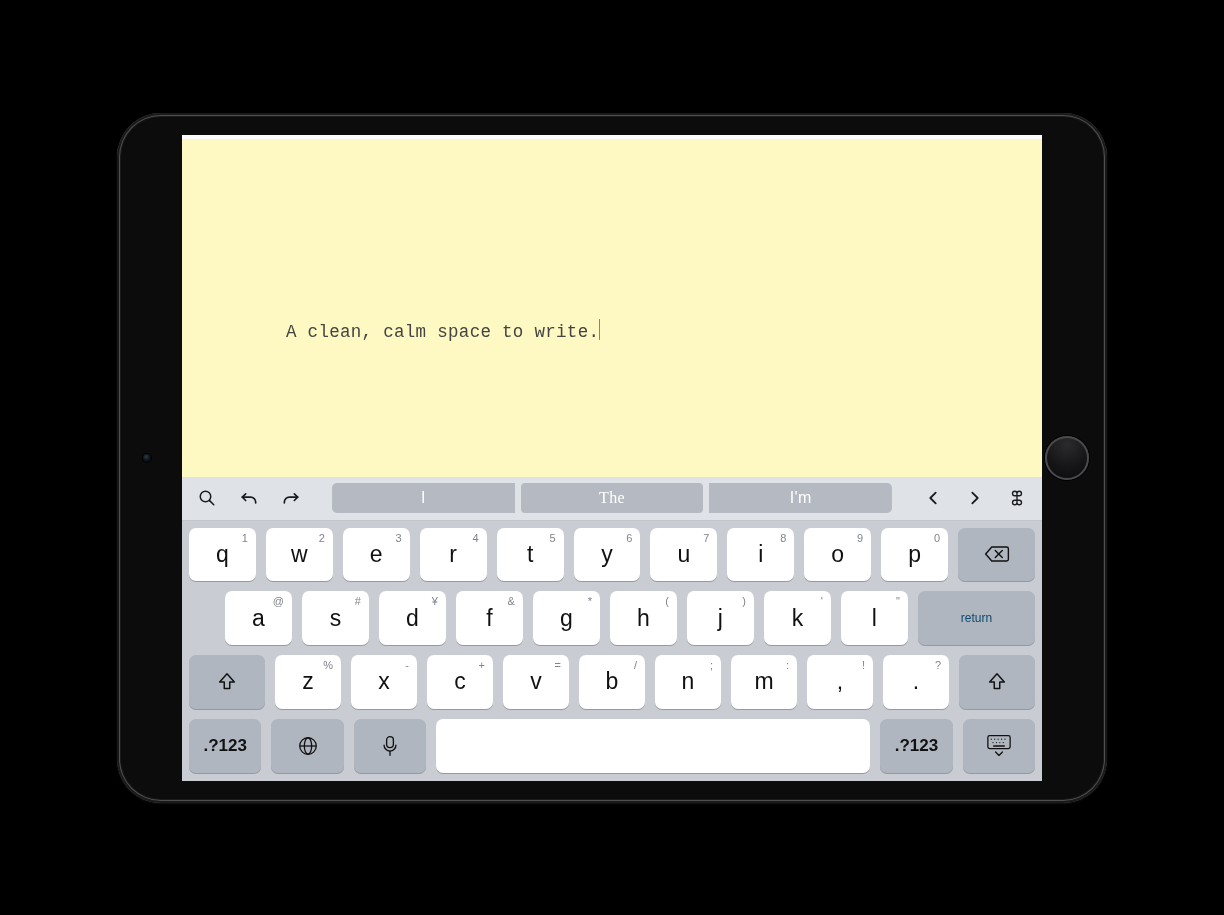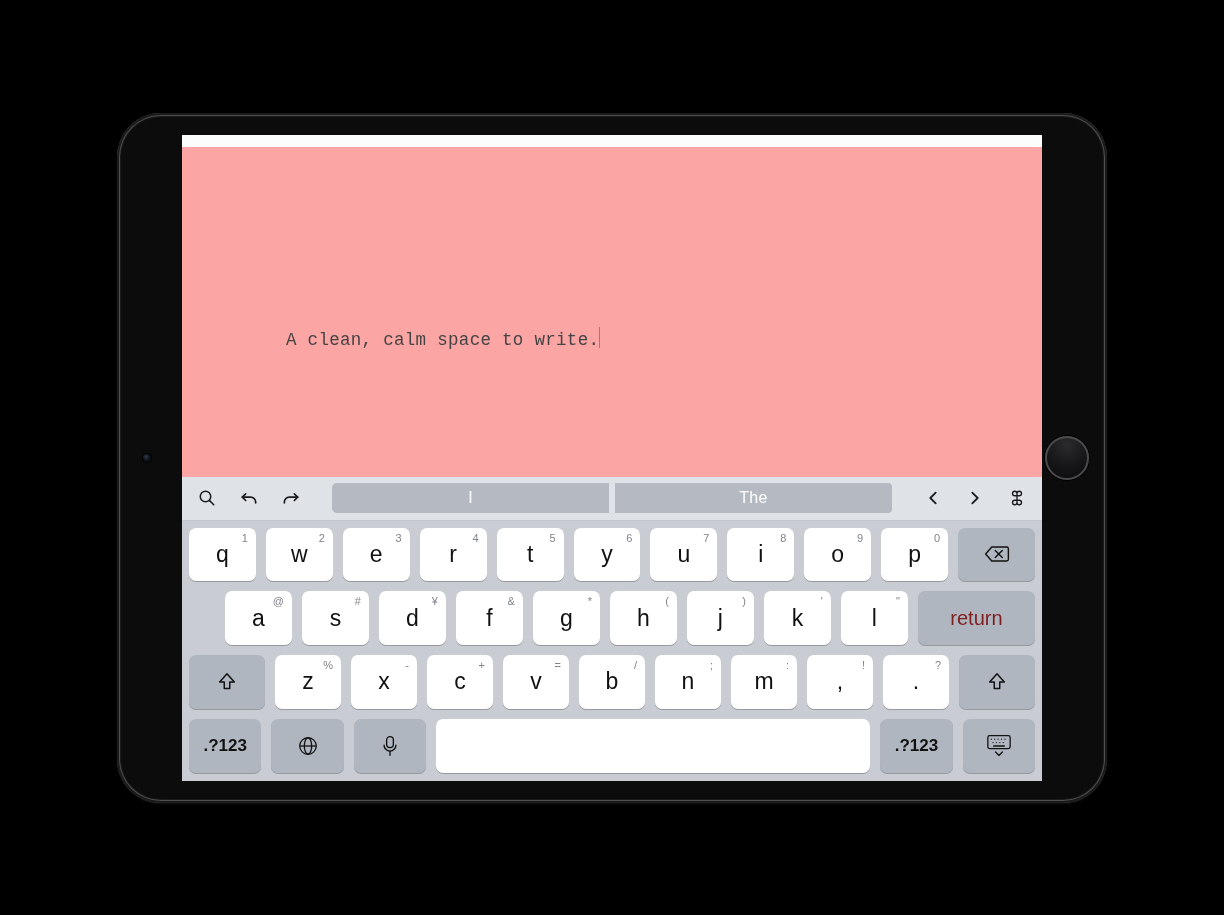--- a/index.html
+++ b/index.html
@@ -54,23 +54,23 @@
   .screen {
     width: 860px;
     height: 646px;
     background: #fbfcfc;
     position: relative;
     overflow: hidden;
   }
   
   .editor {
     position: absolute;
-    top: 12px; left: 0; right: 0;
+    top: 4px; left: 0; right: 0;
     height: 342px;
-    background: #fca5a5;
+    background: #fef9c3;
   }
   .editor-text {
     position: absolute;
     left: 104px;
     top: 180px;
     font-family: "Courier New", Courier, monospace;
     font-size: 17.5px;
     letter-spacing: .3px;
     color: #444;
     white-space: pre;
@@ -123,21 +123,21 @@
   .pred {
     flex: 1;
     background: #b5bac2;
     border-radius: 5px;
     display: flex; align-items: center; justify-content: center;
     font-size: 16px;
     color: #fff;
     letter-spacing: .3px;
   }
   .pred:first-child { border-top-right-radius: 0; border-bottom-right-radius: 0; }
-  .pred:nth-child(2){ border-radius: 4px; }
+  .pred:nth-child(2){ border-radius: 4px; font-family: Liberation Serif, serif; }
   .pred:last-child  { border-top-left-radius: 0; border-bottom-left-radius: 0; }
 
   
   .keys {
     flex: 1;
     padding: 7px 7px 8px 7px;
     display: flex;
     flex-direction: column;
     gap: 10px;
   }
@@ -163,21 +163,21 @@
   .key .sub {
     position: absolute;
     top: 4px; right: 8px;
     font-size: 11px;
     color: #7f848b;
   }
   .key.gray {
     background: #b0b6bf;
   }
   .key.gray .mainlabel { font-size: 16px; }
-  .key.return .mainlabel { font-size: 20px; color:#7f1d1d; }
+  .key.return .mainlabel { font-size: 12px; color:#0c4a6e; }
   .key svg { display:block; }
   .key.space { flex: 6; }
 
   
   .w-shift { flex: 1.15; }
   .w-back  { flex: 1.15; }
   .w-return{ flex: 1.75; }
   .row2 { padding: 0 36px 0 36px; }
   .row2 .key:last-child{ margin-right:-36px; }
   .w-123 { flex: 1; font-weight: bold; }
@@ -215,20 +215,21 @@
         <div class="acc-iconbtn">
           <svg width="20" height="18" viewBox="0 0 24 20" fill="none" stroke="#1b1b1d" stroke-width="2" stroke-linecap="round" stroke-linejoin="round">
               <path d="M20 9H10a6 6 0 0 0-6 6v1"></path>
               <polyline points="16 5 20 9 16 13"></polyline>
             </svg>
         </div>
         <div class="acc-spacer"></div>
         <div class="pred-group">
           <div class="pred">I</div>
           <div class="pred">The</div>
+          <div class="pred">I'm</div>
         </div>
         <div class="acc-spacer"></div>
         <div class="acc-iconbtn">
           <svg width="14" height="18" viewBox="0 0 14 20" fill="none" stroke="#1b1b1d" stroke-width="2" stroke-linecap="round" stroke-linejoin="round">
               <polyline points="10 4 4 10 10 16"></polyline>
             </svg>
         </div>
         <div class="acc-iconbtn">
           <svg width="14" height="18" viewBox="0 0 14 20" fill="none" stroke="#1b1b1d" stroke-width="2" stroke-linecap="round" stroke-linejoin="round">
               <polyline points="4 4 10 10 4 16"></polyline>

